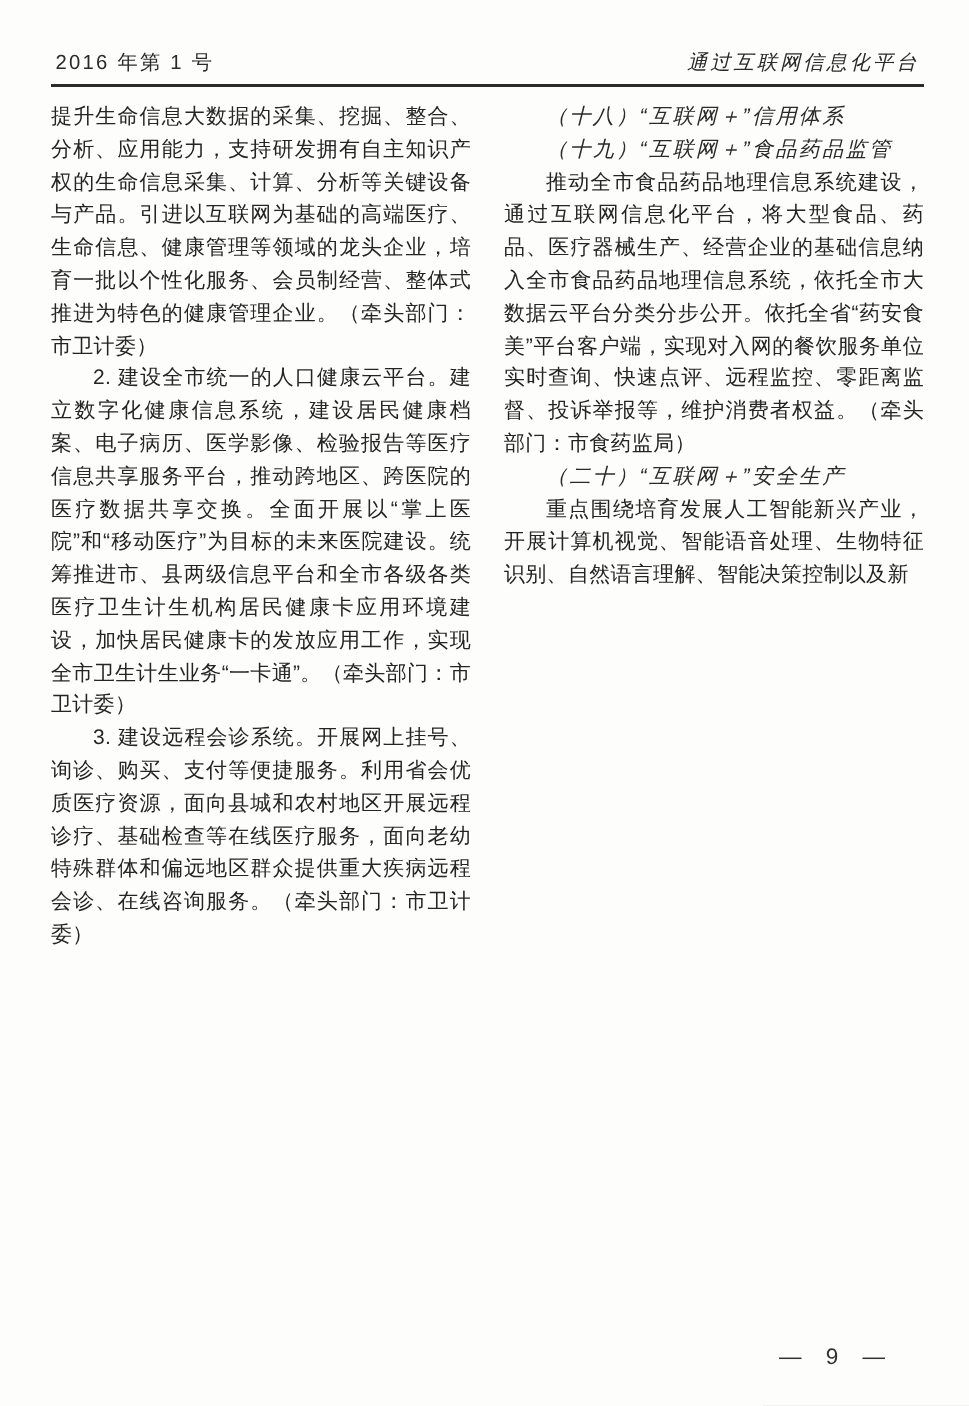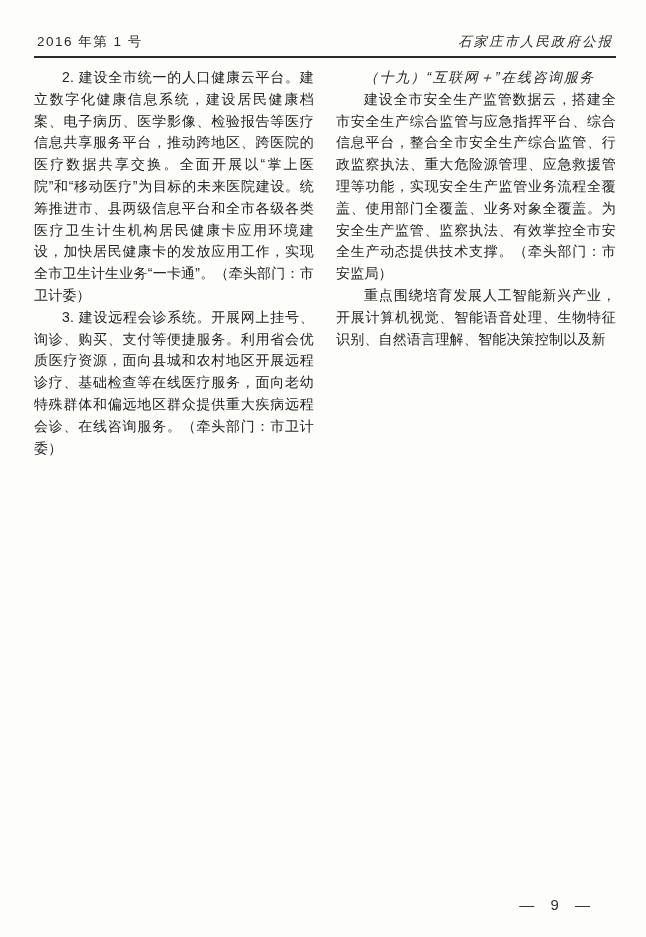--- a/index.html
+++ b/index.html
@@ -84,35 +84,38 @@
     white-space: nowrap;
   }
 </style>
 </head>
 <body>
 
 <div class="page">
 
   <div class="running-head">
     <span class="issue">2016 年第 1 号</span>
-    <span class="pub">石家庄市人民政府公报</span>
+    <span class="pub">通过互联网信息化平台</span>
   </div>
 
   <div class="head-rule"></div>
 
   <div class="columns">
 
     <div class="col">
+      <p class="para-cont">提升生命信息大数据的采集、挖掘、整合、分析、应用能力，支持研发拥有自主知识产权的生命信息采集、计算、分析等关键设备与产品。引进以互联网为基础的高端医疗、生命信息、健康管理等领域的龙头企业，培育一批以个性化服务、会员制经营、整体式推进为特色的健康管理企业。（牵头部门：市卫计委）</p>
       <p class="para">2. 建设全市统一的人口健康云平台。建立数字化健康信息系统，建设居民健康档案、电子病历、医学影像、检验报告等医疗信息共享服务平台，推动跨地区、跨医院的医疗数据共享交换。全面开展以“掌上医院”和“移动医疗”为目标的未来医院建设。统筹推进市、县两级信息平台和全市各级各类医疗卫生计生机构居民健康卡应用环境建设，加快居民健康卡的发放应用工作，实现全市卫生计生业务“一卡通”。（牵头部门：市卫计委）</p>
       <p class="para">3. 建设远程会诊系统。开展网上挂号、询诊、购买、支付等便捷服务。利用省会优质医疗资源，面向县城和农村地区开展远程诊疗、基础检查等在线医疗服务，面向老幼特殊群体和偏远地区群众提供重大疾病远程会诊、在线咨询服务。（牵头部门：市卫计委）</p>
     </div>
 
     <div class="col">
-      <p class="section-heading">（十九）“互联网＋”在线咨询服务</p>
-      <p class="para">建设全市安全生产监管数据云，搭建全市安全生产综合监管与应急指挥平台、综合信息平台，整合全市安全生产综合监管、行政监察执法、重大危险源管理、应急救援管理等功能，实现安全生产监管业务流程全覆盖、使用部门全覆盖、业务对象全覆盖。为安全生产监管、监察执法、有效掌控全市安全生产动态提供技术支撑。（牵头部门：市安监局）</p>
+      <p class="section-heading">（十八）“互联网＋”信用体系</p>
+      <p class="section-heading">（十九）“互联网＋”食品药品监管</p>
+      <p class="para">推动全市食品药品地理信息系统建设，通过互联网信息化平台，将大型食品、药品、医疗器械生产、经营企业的基础信息纳入全市食品药品地理信息系统，依托全市大数据云平台分类分步公开。依托全省“药安食美”平台客户端，实现对入网的餐饮服务单位实时查询、快速点评、远程监控、零距离监督、投诉举报等，维护消费者权益。（牵头部门：市食药监局）</p>
+      <p class="section-heading">（二十）“互联网＋”安全生产</p>
       <p class="para">重点围绕培育发展人工智能新兴产业，开展计算机视觉、智能语音处理、生物特征识别、自然语言理解、智能决策控制以及新</p>
     </div>
 
   </div>
 
   <div class="folio">— 9 —</div>
 
 </div>
 
 </body></html>

